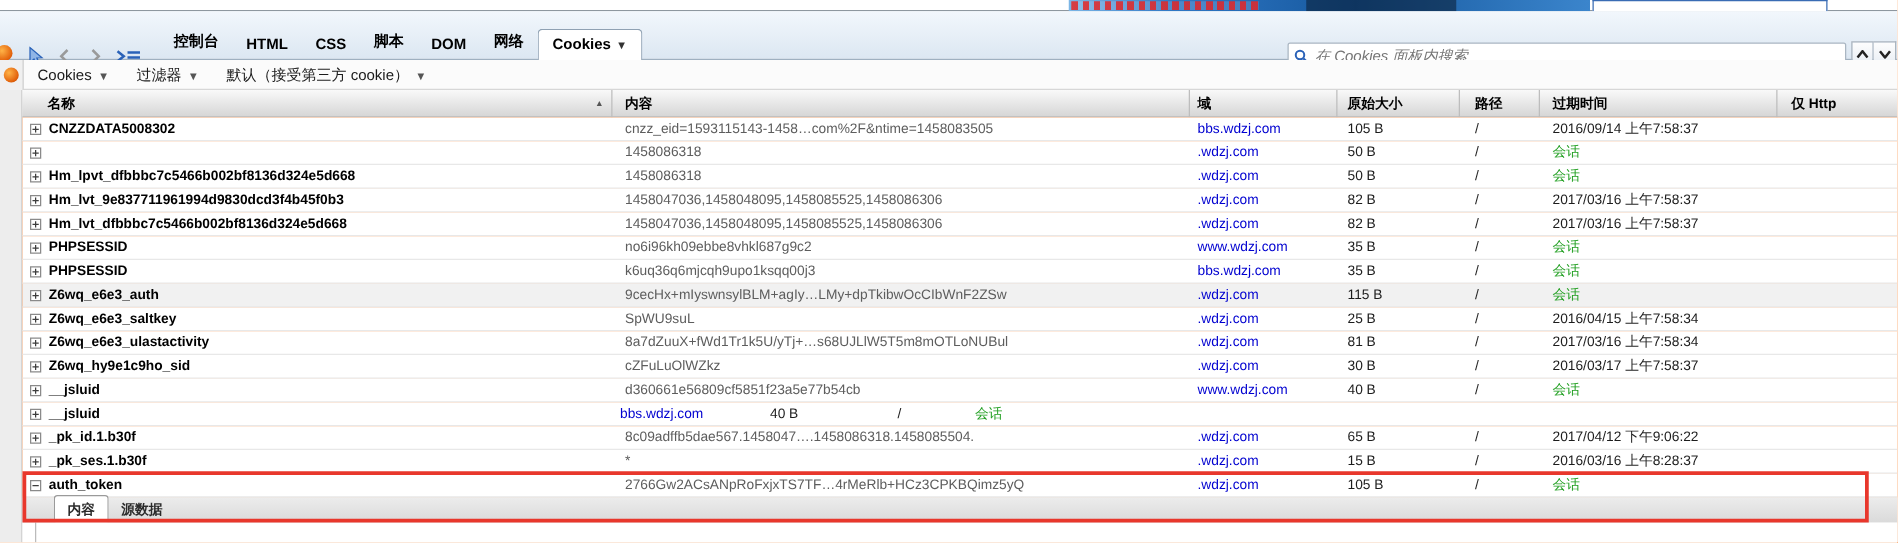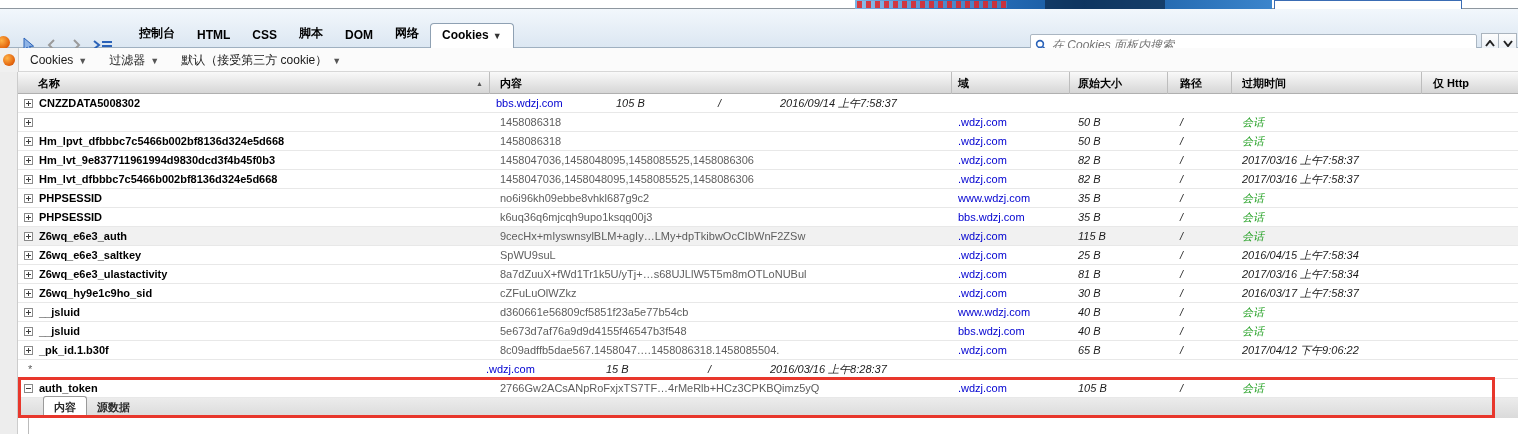--- a/index.html
+++ b/index.html
@@ -63,21 +63,21 @@
   .row { display:flex; height:19px; border-bottom:1px solid #e8e8e8; background:#fff; }
   .row.shaded { background:#f1f1f1; }
   .cell { line-height:18px; white-space:nowrap; overflow:hidden; font-size:11px; }
   .cell.c-name { padding-left:6px; display:flex; align-items:center; }
   .expander { width:9px; height:9px; border:1px solid #8a8a8a; background:#fff; position:relative; flex:0 0 9px; margin-right:6px; }
   .expander::before { content:""; position:absolute; left:1px; right:1px; top:50%; margin-top:-0.5px; height:1px; background:#3d3d3d; }
   .expander.plus::after { content:""; position:absolute; top:1px; bottom:1px; left:50%; margin-left:-0.5px; width:1px; background:#3d3d3d; }
   .name-text { font-weight:bold; color:#000; }
   .cell.c-value { color:#5d5d5d; }
   .cell.c-domain { color:#0000d0; }
-  .cell.c-size, .cell.c-path, .cell.c-exp { color:#1c1c1c;font-style:italic; }
+  .cell.c-size, .cell.c-path, .cell.c-exp { color:#1c1c1c; }
   .cell.c-exp.session { color:#1e9e1e; }
   .cell.c-http { color:#1e9e1e;margin-top:48px; }
   
   #detail-panel { position:absolute; left:18px; top:398px; width:1500px; height:36px; background:#e3e3e3; }
   #detail-tabbar { position:absolute; left:0; top:0; width:100%; height:20px;
     background:linear-gradient(#ececec,#dadada); display:flex; align-items:flex-end; padding-left:25px; }
   .dtab { font-size:11px; font-weight:bold; color:#2b2b2b; padding:3px 10px 3px 10px; margin-bottom:0; }
   .dtab.active { background:#fff; border:1px solid #9a9a9a; border-bottom:none; border-radius:3px 3px 0 0; }
   #detail-content { position:absolute; left:0; top:20px; width:100%; height:16px; background:#fff; }
   #detail-content .vline { position:absolute; left:10px; top:0; width:1px; height:16px; background:#bbb; }
@@ -179,20 +179,21 @@
     <div class="hcell c-path">路径</div>
     <div class="hcell c-exp">过期时间</div>
     <div class="hcell c-http">仅 Http</div>
   </div>
   <div id="table-body">
       <div class="row">
         <div class="cell c-name">
           <span class="expander plus"></span>
           <span class="name-text">CNZZDATA5008302</span>
         </div>
+        <div class="cell c-value">cnzz_eid=1593115143-1458…com%2F&amp;ntime=1458083505</div>
         <div class="cell c-domain">bbs.wdzj.com</div>
         <div class="cell c-size">105 B</div>
         <div class="cell c-path">/</div>
         <div class="cell c-exp">2016/09/14 上午7:58:37</div>
         <div class="cell c-http"></div>
       </div>
       <div class="row">
         <div class="cell c-name">
           <span class="expander plus"></span>
         </div>
@@ -321,40 +322,43 @@
         <div class="cell c-size">40 B</div>
         <div class="cell c-path">/</div>
         <div class="cell c-exp session">会话</div>
         <div class="cell c-http"></div>
       </div>
       <div class="row">
         <div class="cell c-name">
           <span class="expander plus"></span>
           <span class="name-text">__jsluid</span>
         </div>
-        <div class="cell c-value">5e673d7af76a9d9d4155f46547b3f548</div>
         <div class="cell c-domain">bbs.wdzj.com</div>
         <div class="cell c-size">40 B</div>
         <div class="cell c-path">/</div>
         <div class="cell c-exp session">会话</div>
         <div class="cell c-http"></div>
       </div>
       <div class="row">
         <div class="cell c-name">
           <span class="expander plus"></span>
           <span class="name-text">_pk_id.1.b30f</span>
         </div>
         <div class="cell c-value">8c09adffb5dae567.1458047….1458086318.1458085504.</div>
         <div class="cell c-domain">.wdzj.com</div>
         <div class="cell c-size">65 B</div>
         <div class="cell c-path">/</div>
         <div class="cell c-exp">2017/04/12 下午9:06:22</div>
         <div class="cell c-http"></div>
       </div>
       <div class="row">
+        <div class="cell c-name">
+          <span class="expander plus"></span>
+          <span class="name-text">_pk_ses.1.b30f</span>
+        </div>
         <div class="cell c-value">*</div>
         <div class="cell c-domain">.wdzj.com</div>
         <div class="cell c-size">15 B</div>
         <div class="cell c-path">/</div>
         <div class="cell c-exp">2016/03/16 上午8:28:37</div>
         <div class="cell c-http"></div>
       </div>
       <div class="row">
         <div class="cell c-name">
           <span class="expander minus"></span>

